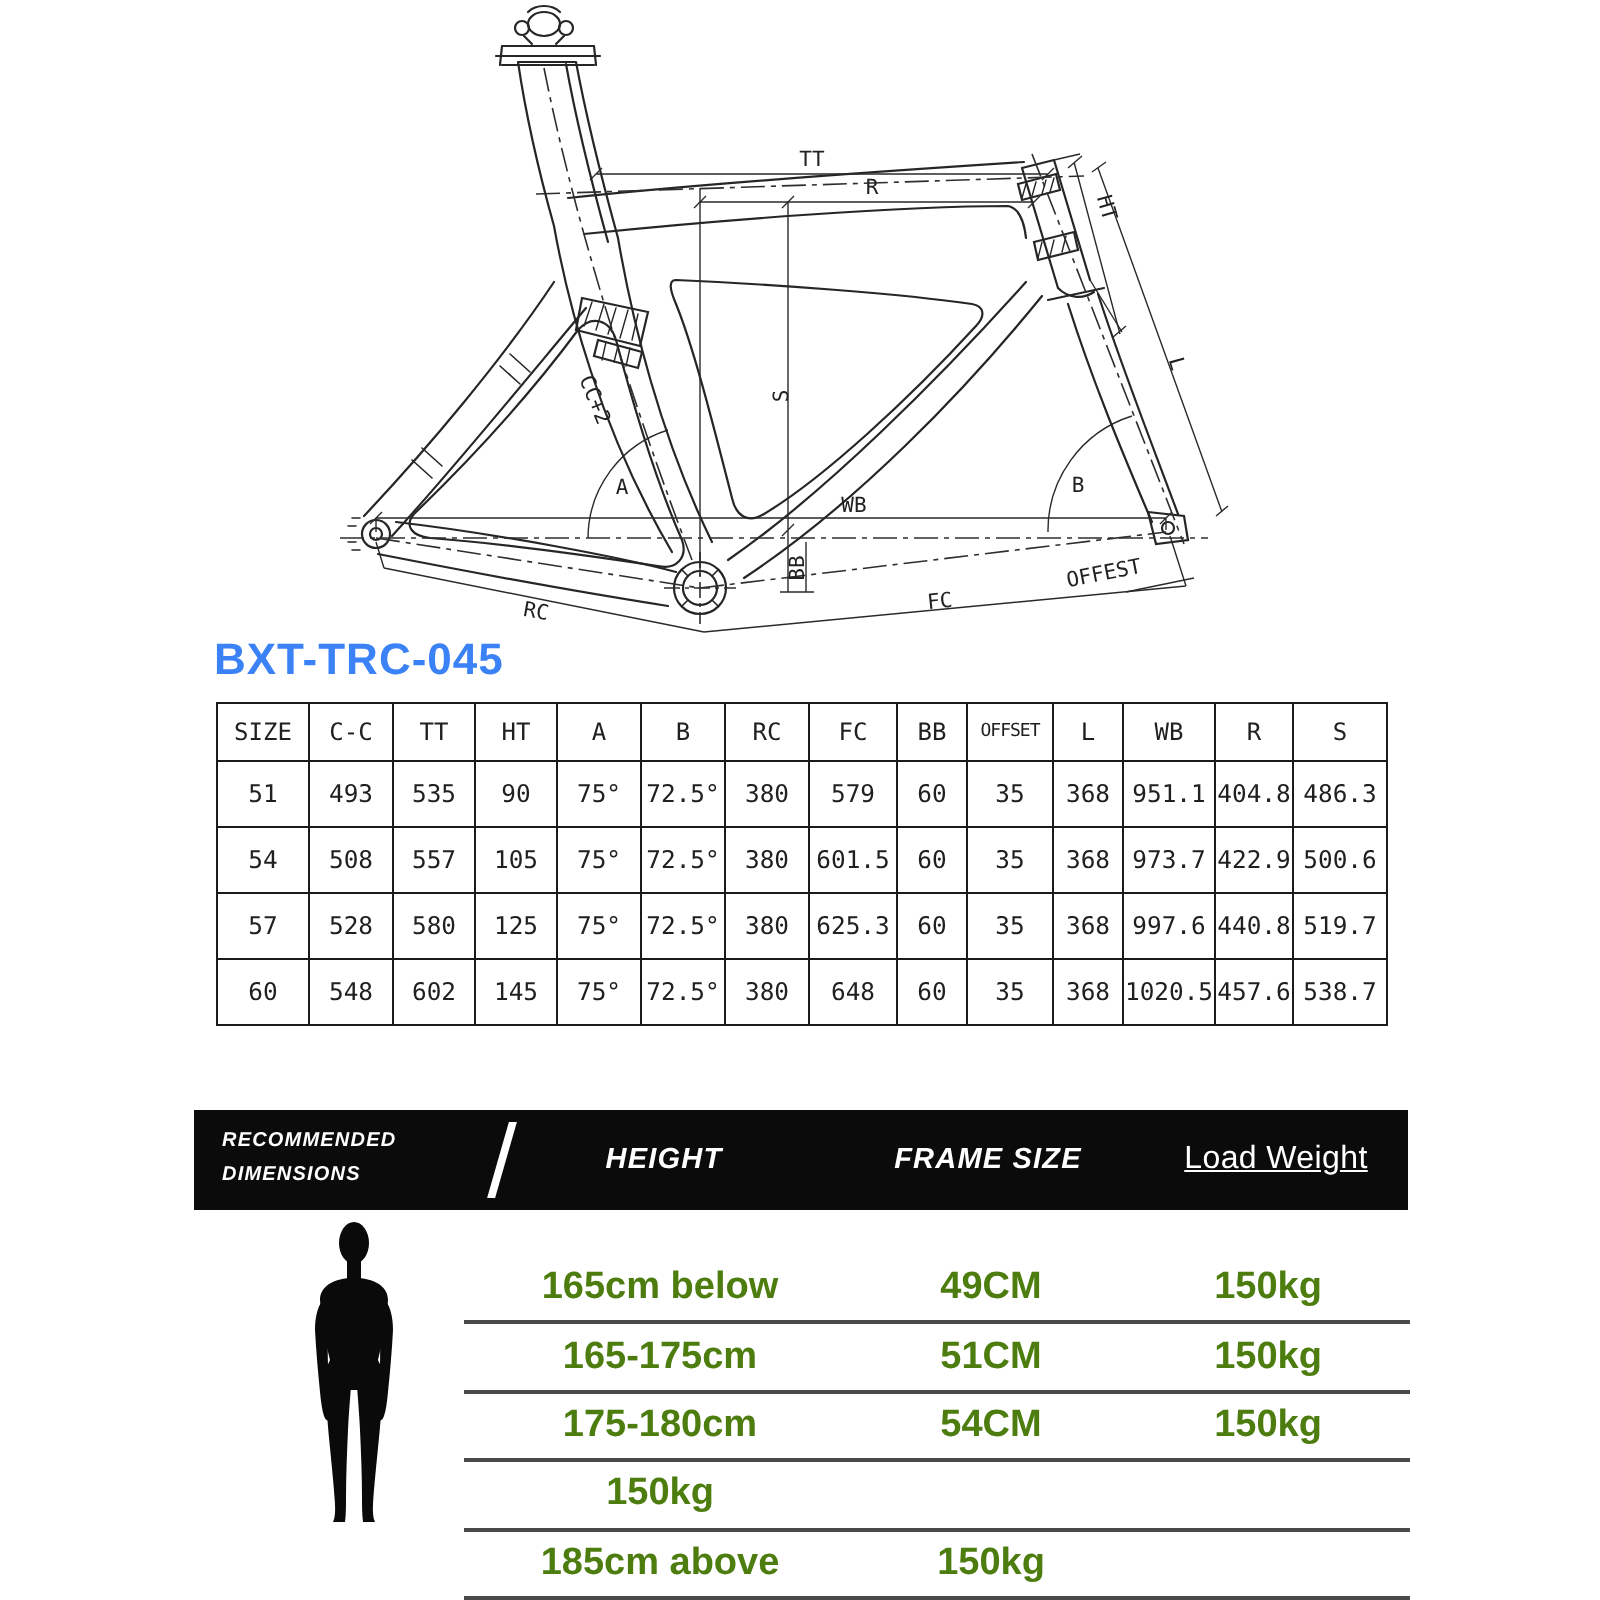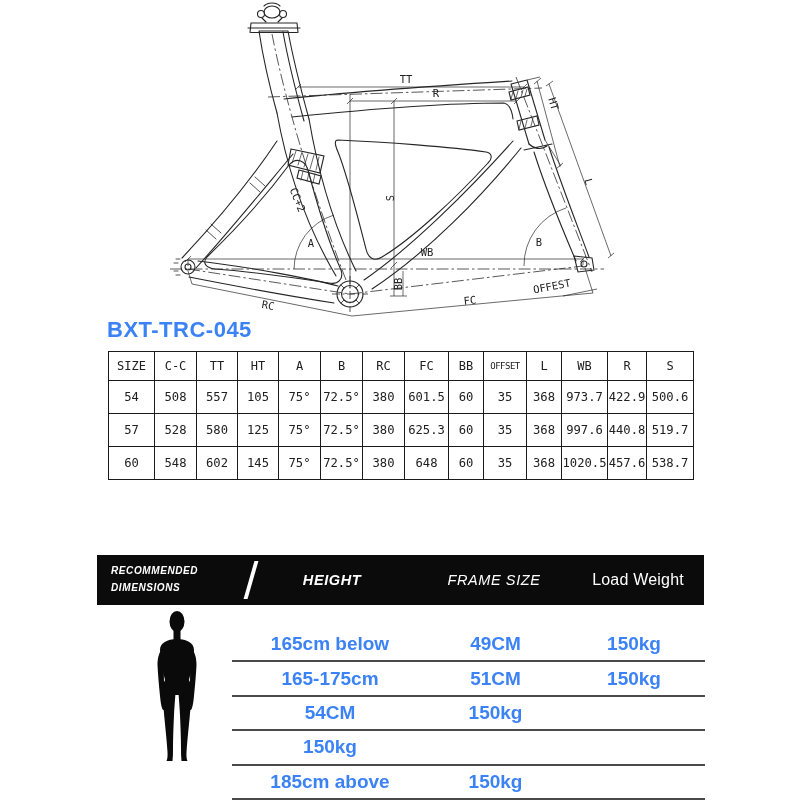--- a/index.html
+++ b/index.html
@@ -18,27 +18,27 @@
   table.spec tbody td{height:32px;}
   table.spec th.small{font-size:9px;letter-spacing:-.5px;}
 
   .band{position:absolute;left:97px;top:555px;width:607px;height:50px;background:#0b0b0b;color:#fff;}
   .band-title{position:absolute;left:14px;top:7px;font-weight:bold;font-style:italic;
               font-size:10px;line-height:17px;letter-spacing:.6px;}
   .band-slash{position:absolute;left:152px;top:6px;width:4px;height:38px;background:#fff;
               transform:skewX(-16deg);}
   .band-col{position:absolute;top:50%;transform:translate(-50%,-50%);white-space:nowrap;}
   .band-col.h{left:235px;font-style:italic;font-weight:bold;font-size:14.5px;letter-spacing:.6px;}
-  .band-col.f{left:397px;font-style:italic;font-weight:normal;font-size:14.5px;letter-spacing:.6px;}
-  .band-col.l{left:541px;font-size:16px;font-weight:normal;letter-spacing:.2px;}
+  .band-col.f{left:397px;font-style:italic;font-weight:bold;font-size:14.5px;letter-spacing:.6px;}
+  .band-col.l{left:541px;font-size:16px;font-weight:normal;letter-spacing:.2px;text-decoration:underline;}
 
   .rec-rows{position:absolute;left:232px;top:628px;width:473px;}
   .rec-row{display:grid;grid-template-columns:196px 135px 142px;height:32.4px;
            border-bottom:2px solid #4a4a4a;align-items:center;}
-  .rec-row span{text-align:center;font-weight:bold;font-size:19px;color:#3b82f6;white-space:nowrap;}
+  .rec-row span{text-align:center;font-weight:bold;font-size:19px;color:#4d7c0f;white-space:nowrap;}
 </style>
 </head>
 <body>
 
 <div class="page">
 
   <svg width="800" height="352" viewBox="0 0 800 352" style="position:absolute;left:0;top:0;">
     <g stroke="#262626" fill="none" stroke-width="1.1" stroke-linecap="round">
 
       <ellipse cx="272" cy="12" rx="8" ry="6"></ellipse>
@@ -171,20 +171,36 @@
           <th>BB</th>
           <th class="small">OFFSET</th>
           <th>L</th>
           <th>WB</th>
           <th>R</th>
           <th>S</th>
         </tr>
       </thead>
     <tbody id="spec-body">
         <tr>
+          <td>51</td>
+          <td>493</td>
+          <td>535</td>
+          <td>90</td>
+          <td>75°</td>
+          <td>72.5°</td>
+          <td>380</td>
+          <td>579</td>
+          <td>60</td>
+          <td>35</td>
+          <td>368</td>
+          <td>951.1</td>
+          <td>404.8</td>
+          <td>486.3</td>
+        </tr>
+        <tr>
           <td>54</td>
           <td>508</td>
           <td>557</td>
           <td>105</td>
           <td>75°</td>
           <td>72.5°</td>
           <td>380</td>
           <td>601.5</td>
           <td>60</td>
           <td>35</td>
@@ -256,20 +272,21 @@
         <span>165cm below</span>
         <span>49CM</span>
         <span>150kg</span>
       </div>
       <div class="rec-row">
         <span>165-175cm</span>
         <span>51CM</span>
         <span>150kg</span>
       </div>
       <div class="rec-row">
+        <span>175-180cm</span>
         <span>54CM</span>
         <span>150kg</span>
       </div>
       <div class="rec-row">
         <span>150kg</span>
       </div>
       <div class="rec-row">
         <span>185cm above</span>
         <span>150kg</span>
       </div>

